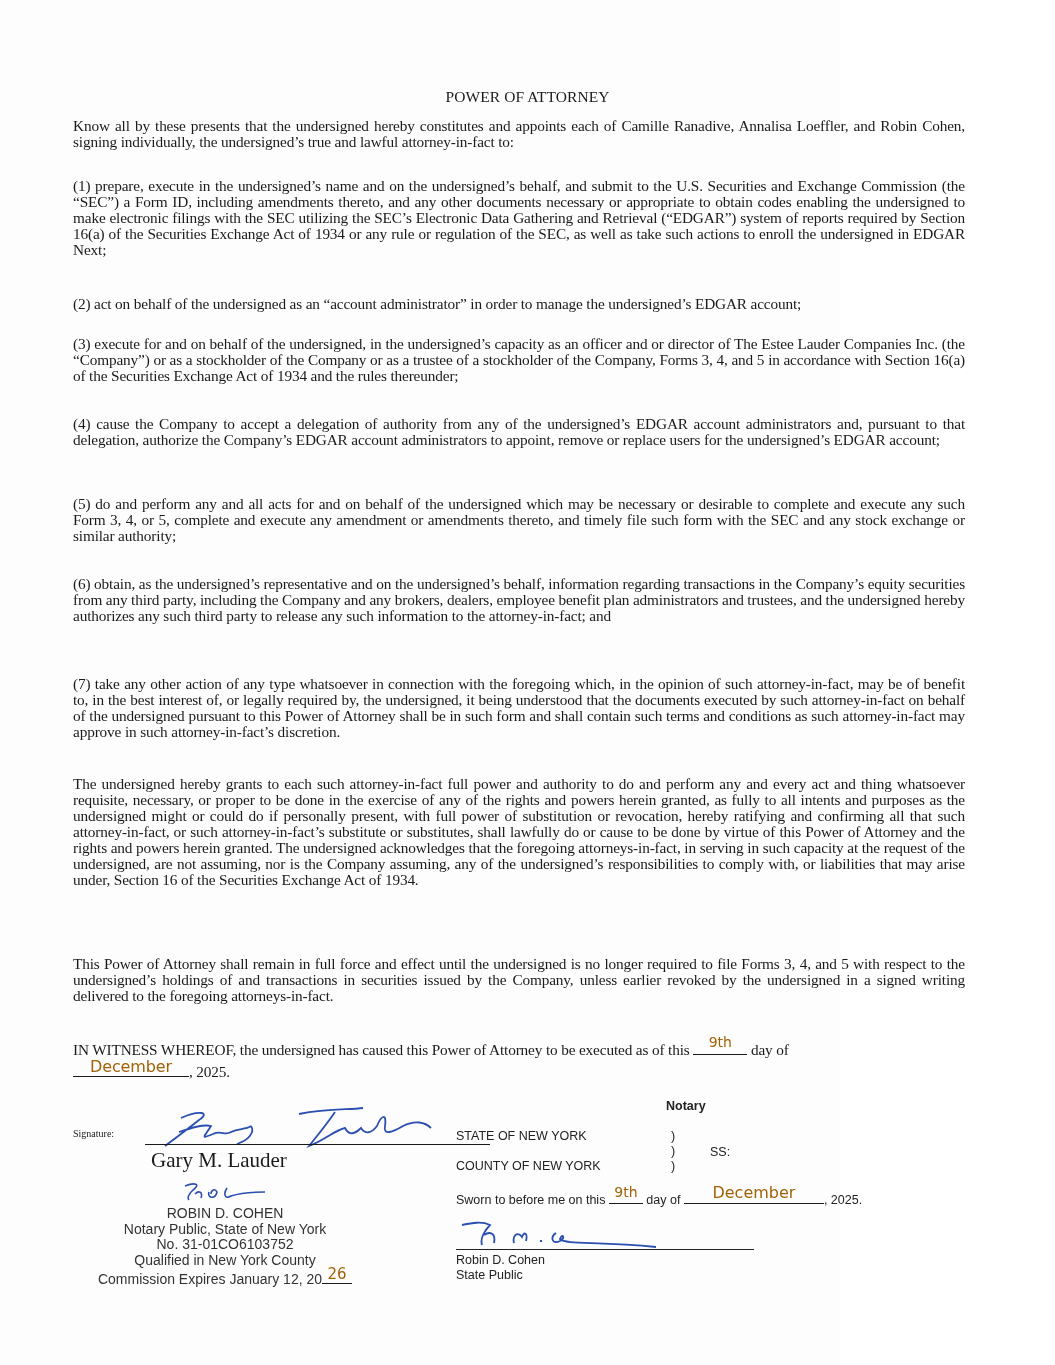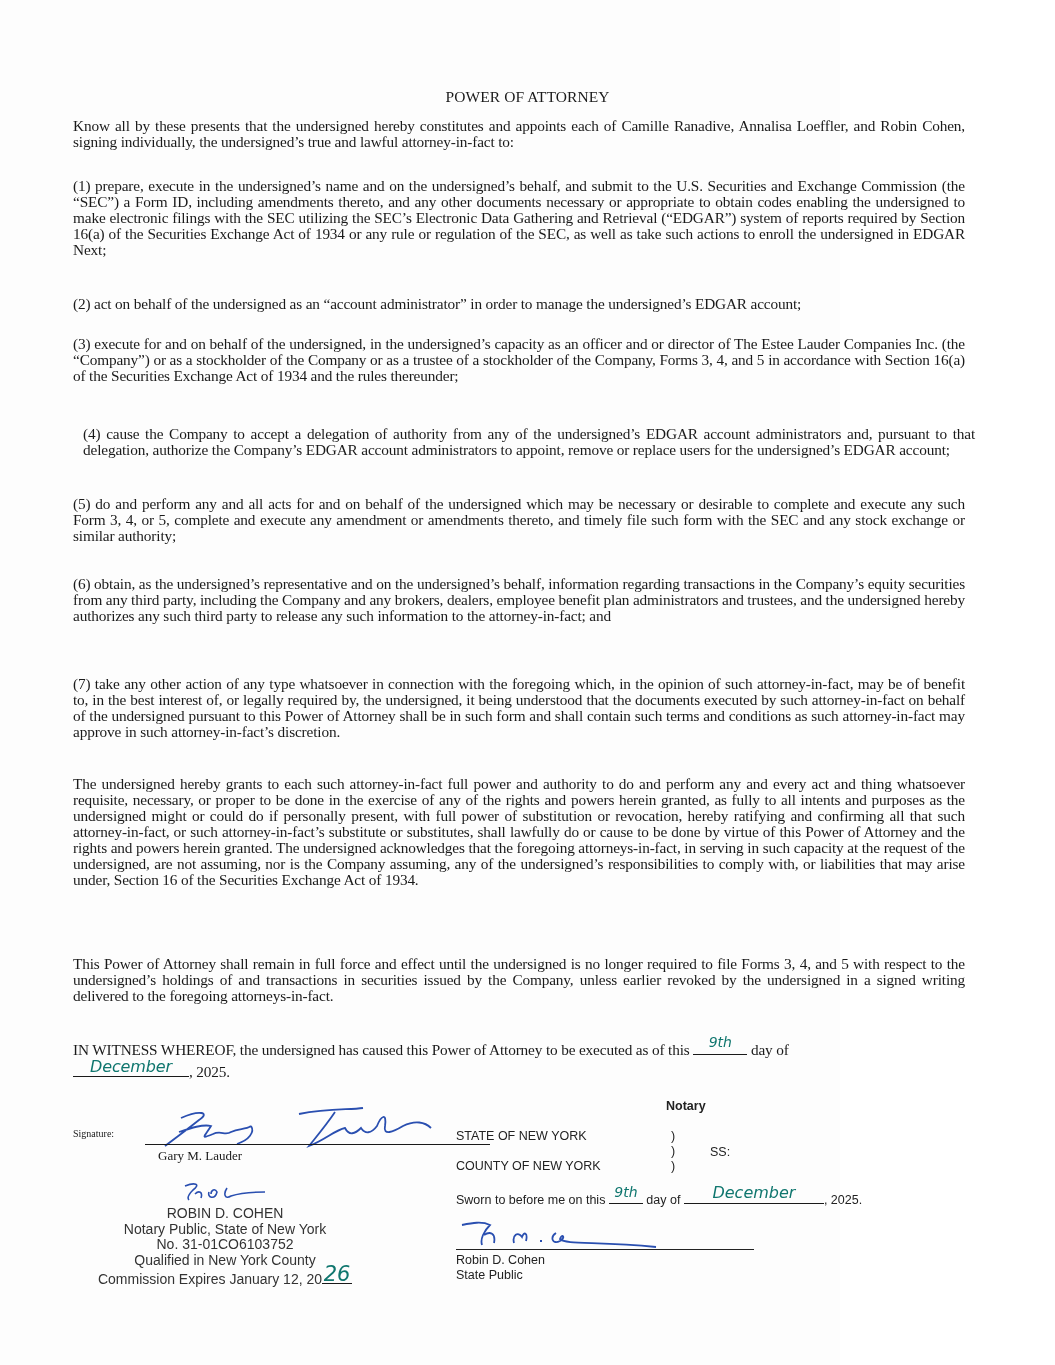--- a/index.html
+++ b/index.html
@@ -13,33 +13,33 @@
   .title {
     position: absolute; left: 0; width: 1055px; top: 88px;
     text-align: center; font-size: 15.5px; letter-spacing: 0.1px;
   }
   .para {
     position: absolute; left: 73px; width: 892px;
     font-size: 15.3px; line-height: 16px; text-align: justify;
     letter-spacing: -0.15px;
   }
   .hand {
-    font-family: "DejaVu Sans", sans-serif; font-style: italic;
-    color: #0f766e; font-size: 16px;
+    font-family: "DejaVu Sans", sans-serif; 
+    color: #a16207; font-size: 16px;
   }
   .blank {
     display: inline-block; border-bottom: 1px solid #1a1a1a;
     text-align: center; height: 18px; vertical-align: baseline; position: relative;
   }
   .blank .hand { position: absolute; left: 0; right: 0; bottom: 1px; text-align: center; }
   .sig-row { position: absolute; left: 73px; top: 1112px; width: 360px; height: 40px; }
   .sig-label { position: absolute; left: 0; top: 16px; font-size: 10px; }
   .sig-line { position: absolute; left: 72px; top: 32px; width: 345px; border-bottom: 1.5px solid #1a1a1a; }
   .sig-scribble { position: absolute; left: 86px; top: -6px; }
-  .sig-name { position: absolute; left: 158px; top: 1148px; font-size: 13px; }
+  .sig-name { position: absolute; left: 151px; top: 1148px; font-size: 21px; }
   .stamp {
     position: absolute; left: 80px; top: 1178px; width: 290px;
     font-family: "Liberation Sans", "DejaVu Sans", sans-serif;
     font-size: 14px; line-height: 15.5px; text-align: center; color: #333;
   }
   .stamp-scribble { height: 28px; position: relative; }
   .notary {
     position: absolute; left: 456px; top: 1095px; width: 440px;
     font-family: "Liberation Sans", "DejaVu Sans", sans-serif;
     font-size: 12.5px; color: #222;
@@ -62,21 +62,21 @@
 <body>
 
 <div class="page">
 
   <div class="title">POWER OF ATTORNEY</div>
 
   <p class="para" style="top:118px;margin:0;">Know all by these presents that the undersigned hereby constitutes and appoints each of Camille Ranadive, Annalisa Loeffler, and Robin Cohen, signing individually, the undersigned’s true and lawful attorney-in-fact to:</p>
   <p class="para" style="top:178px;margin:0;">(1) prepare, execute in the undersigned’s name and on the undersigned’s behalf, and submit to the U.S. Securities and Exchange Commission (the “SEC”) a Form ID, including amendments thereto, and any other documents necessary or appropriate to obtain codes enabling the undersigned to make electronic filings with the SEC utilizing the SEC’s Electronic Data Gathering and Retrieval (“EDGAR”) system of reports required by Section 16(a) of the Securities Exchange Act of 1934 or any rule or regulation of the SEC, as well as take such actions to enroll the undersigned in EDGAR Next;</p>
   <p class="para" style="top:296px;margin:0;">(2) act on behalf of the undersigned as an “account administrator” in order to manage the undersigned’s EDGAR account;</p>
   <p class="para" style="top:336px;margin:0;">(3) execute for and on behalf of the undersigned, in the undersigned’s capacity as an officer and or director of The Estee Lauder Companies Inc. (the “Company”) or as a stockholder of the Company or as a trustee of a stockholder of the Company, Forms 3, 4, and 5 in accordance with Section 16(a) of the Securities Exchange Act of 1934 and the rules thereunder;</p>
-  <p class="para" style="top:416px;margin:10px;">(4) cause the Company to accept a delegation of authority from any of the undersigned’s EDGAR account administrators and, pursuant to that delegation, authorize the Company’s EDGAR account administrators to appoint, remove or replace users for the undersigned’s EDGAR account;</p>
+  <p class="para" style="top:416px;margin:0;">(4) cause the Company to accept a delegation of authority from any of the undersigned’s EDGAR account administrators and, pursuant to that delegation, authorize the Company’s EDGAR account administrators to appoint, remove or replace users for the undersigned’s EDGAR account;</p>
   <p class="para" style="top:496px;margin:0;">(5) do and perform any and all acts for and on behalf of the undersigned which may be necessary or desirable to complete and execute any such Form 3, 4, or 5, complete and execute any amendment or amendments thereto, and timely file such form with the SEC and any stock exchange or similar authority;</p>
   <p class="para" style="top:576px;margin:0;">(6) obtain, as the undersigned’s representative and on the undersigned’s behalf, information regarding transactions in the Company’s equity securities from any third party, including the Company and any brokers, dealers, employee benefit plan administrators and trustees, and the undersigned hereby authorizes any such third party to release any such information to the attorney-in-fact; and</p>
   <p class="para" style="top:676px;margin:0;">(7) take any other action of any type whatsoever in connection with the foregoing which, in the opinion of such attorney-in-fact, may be of benefit to, in the best interest of, or legally required by, the undersigned, it being understood that the documents executed by such attorney-in-fact on behalf of the undersigned pursuant to this Power of Attorney shall be in such form and shall contain such terms and conditions as such attorney-in-fact may approve in such attorney-in-fact’s discretion.</p>
   <p class="para" style="top:776px;margin:0;">The undersigned hereby grants to each such attorney-in-fact full power and authority to do and perform any and every act and thing whatsoever requisite, necessary, or proper to be done in the exercise of any of the rights and powers herein granted, as fully to all intents and purposes as the undersigned might or could do if personally present, with full power of substitution or revocation, hereby ratifying and confirming all that such attorney-in-fact, or such attorney-in-fact’s substitute or substitutes, shall lawfully do or cause to be done by virtue of this Power of Attorney and the rights and powers herein granted.  The undersigned acknowledges that the foregoing attorneys-in-fact, in serving in such capacity at the request of the undersigned, are not assuming, nor is the Company assuming, any of the undersigned’s responsibilities to comply with, or liabilities that may arise under, Section 16 of the Securities Exchange Act of 1934.</p>
   <p class="para" style="top:956px;margin:0;">This Power of Attorney shall remain in full force and effect until the undersigned is no longer required to file Forms 3, 4, and 5 with respect to the undersigned’s holdings of and transactions in securities issued by the Company, unless earlier revoked by the undersigned in a signed writing delivered to the foregoing attorneys-in-fact.</p>
 
   <div class="para" style="top:1036px;">
     <span>IN WITNESS WHEREOF, the undersigned has caused this Power of Attorney to be executed as of this</span>
     <span class="blank" style="width:54px;"><span class="hand" style="font-size:14px;bottom:4px;">9th</span></span>
     <span>day of</span><br>
@@ -97,21 +97,21 @@
     <div class="stamp-scribble">
       <svg width="120" height="26" viewBox="0 0 120 26">
         <path d="M20 8 C30 4, 36 6, 28 12 C24 16, 22 20, 24 22 M30 16 C34 12, 38 14, 36 20 M44 14 C42 20, 50 22, 52 14 C50 10, 46 12, 46 16 M62 10 C58 16, 60 22, 66 18 C72 16, 80 14, 100 14" fill="none" stroke="#2a4fb0" stroke-width="1.6"></path>
       </svg>
     </div>
     <div>ROBIN D. COHEN</div>
     <div>Notary Public, State of New York</div>
     <div>No. 31-01CO6103752</div>
     <div>Qualified in New York County</div>
     <div>
-      <span>Commission Expires January 12, 20</span><span class="blank" style="width:30px;height:15px;"><span class="hand" style="font-size:21px;margin-top:43px;">26</span></span>
+      <span>Commission Expires January 12, 20</span><span class="blank" style="width:30px;height:15px;"><span class="hand" style="font-size:15px;margin-top:43px;">26</span></span>
     </div>
   </div>
 
   <div class="notary">
     <div class="hdr">Notary</div>
     <div class="st">STATE OF NEW YORK</div>
     <div class="co">COUNTY OF NEW YORK</div>
     <div class="p1">)</div>
     <div class="p2">)</div>
     <div class="p3">)</div>

